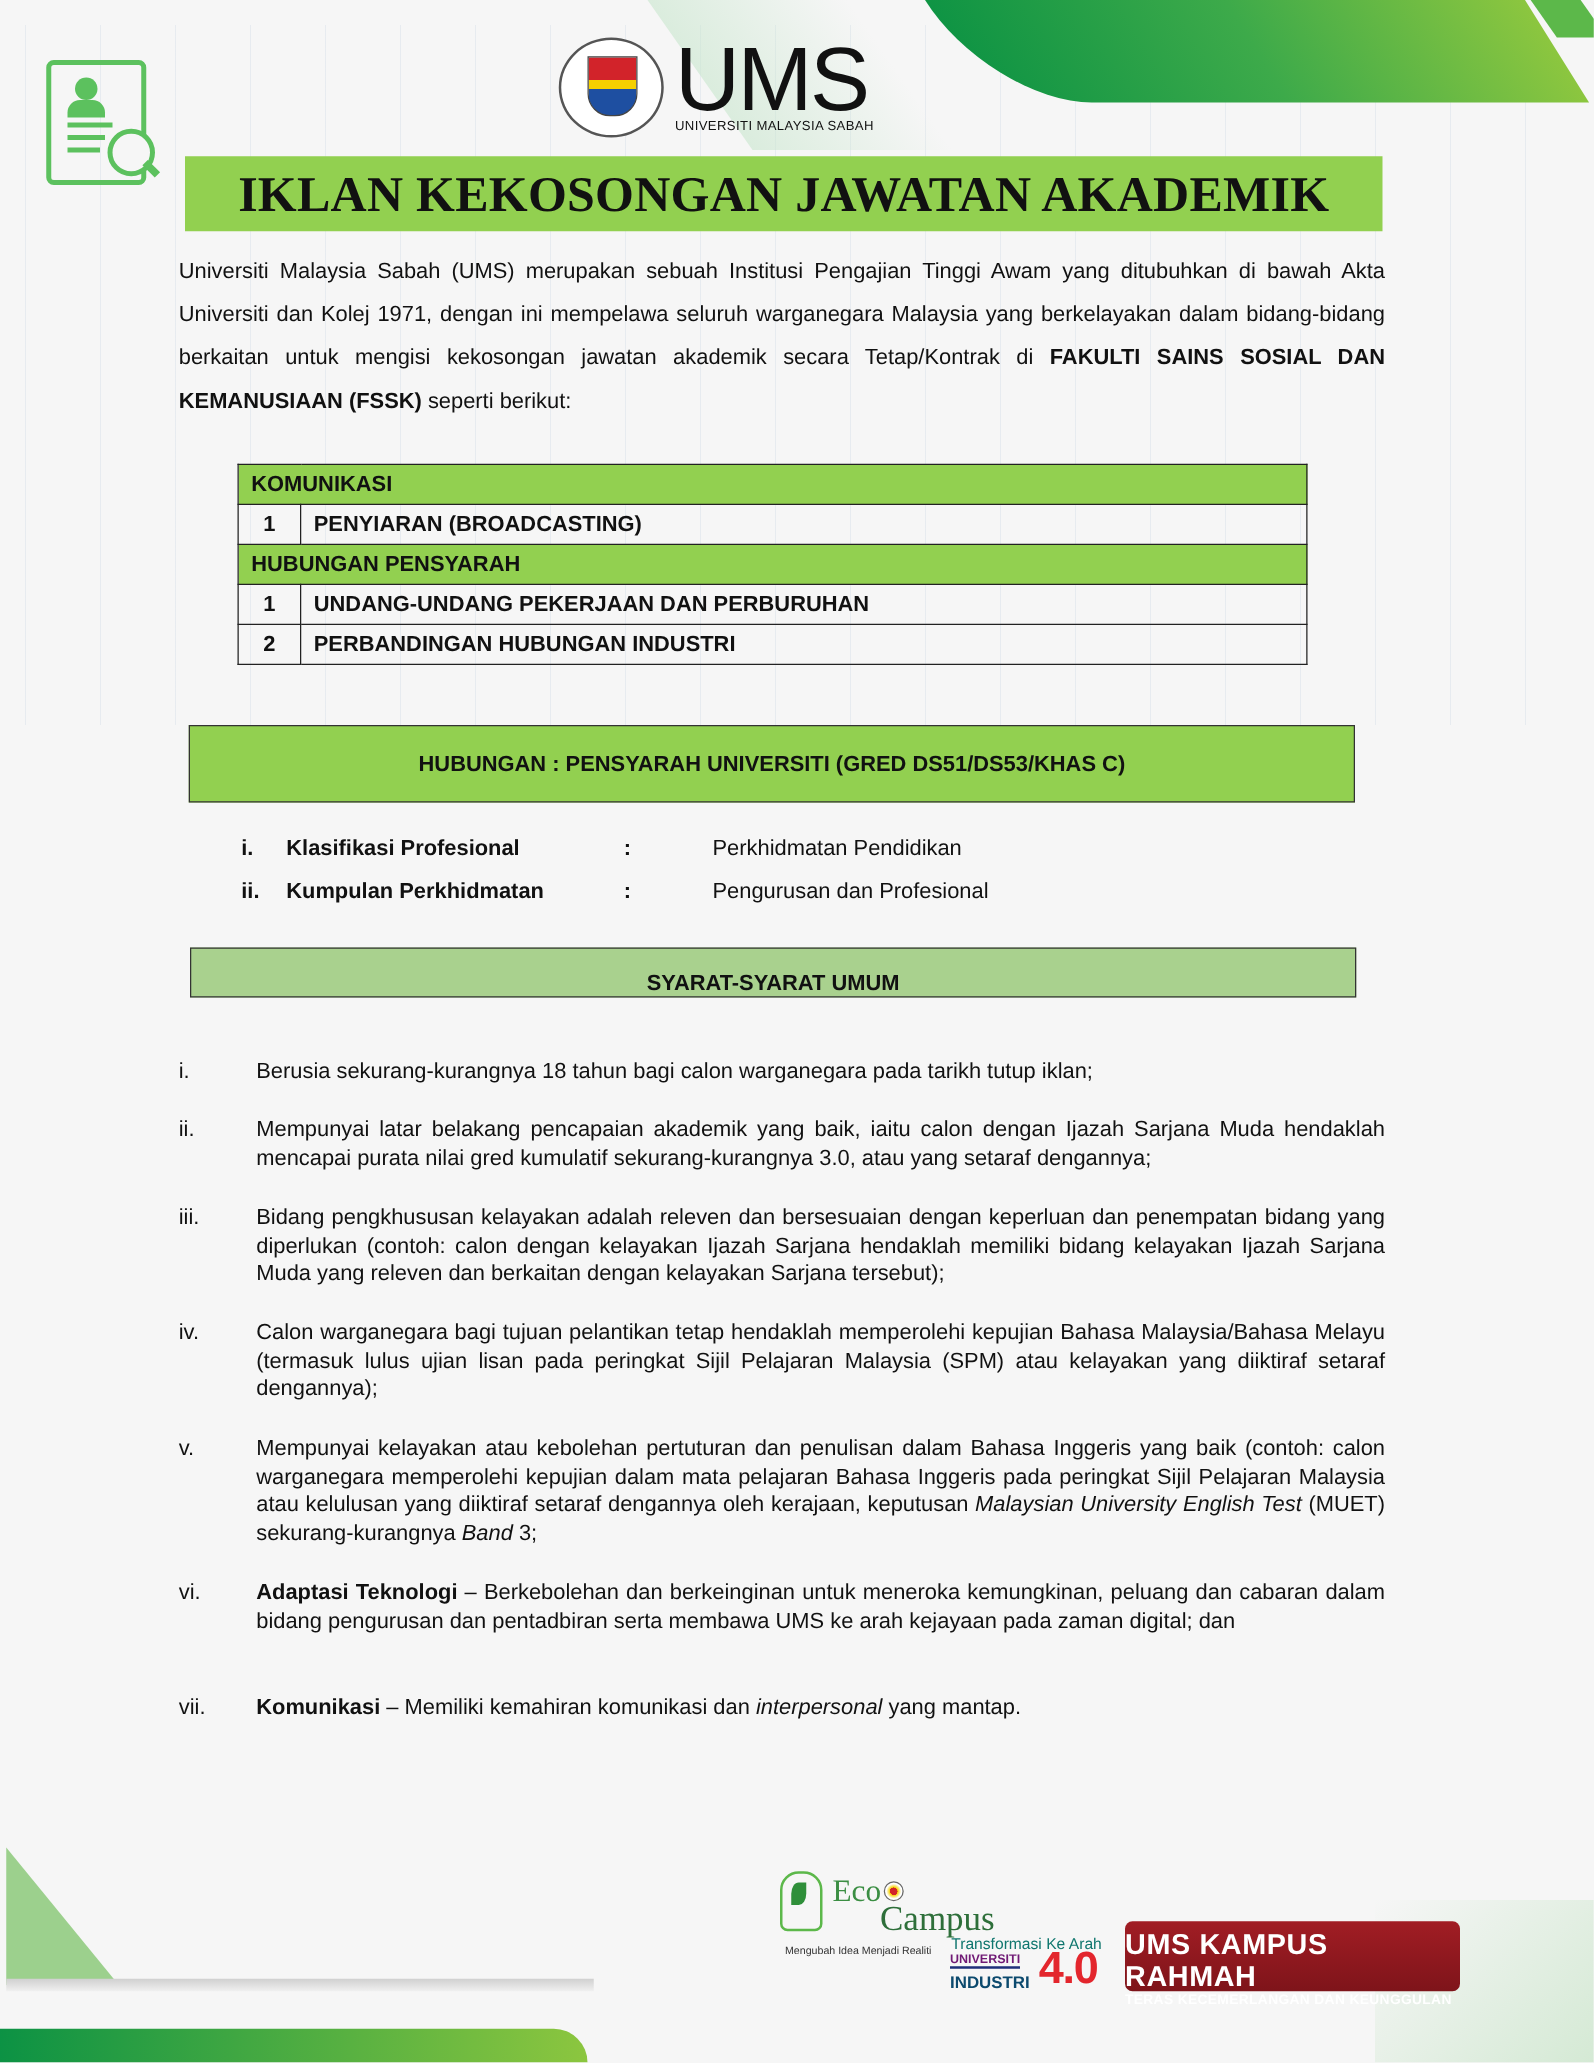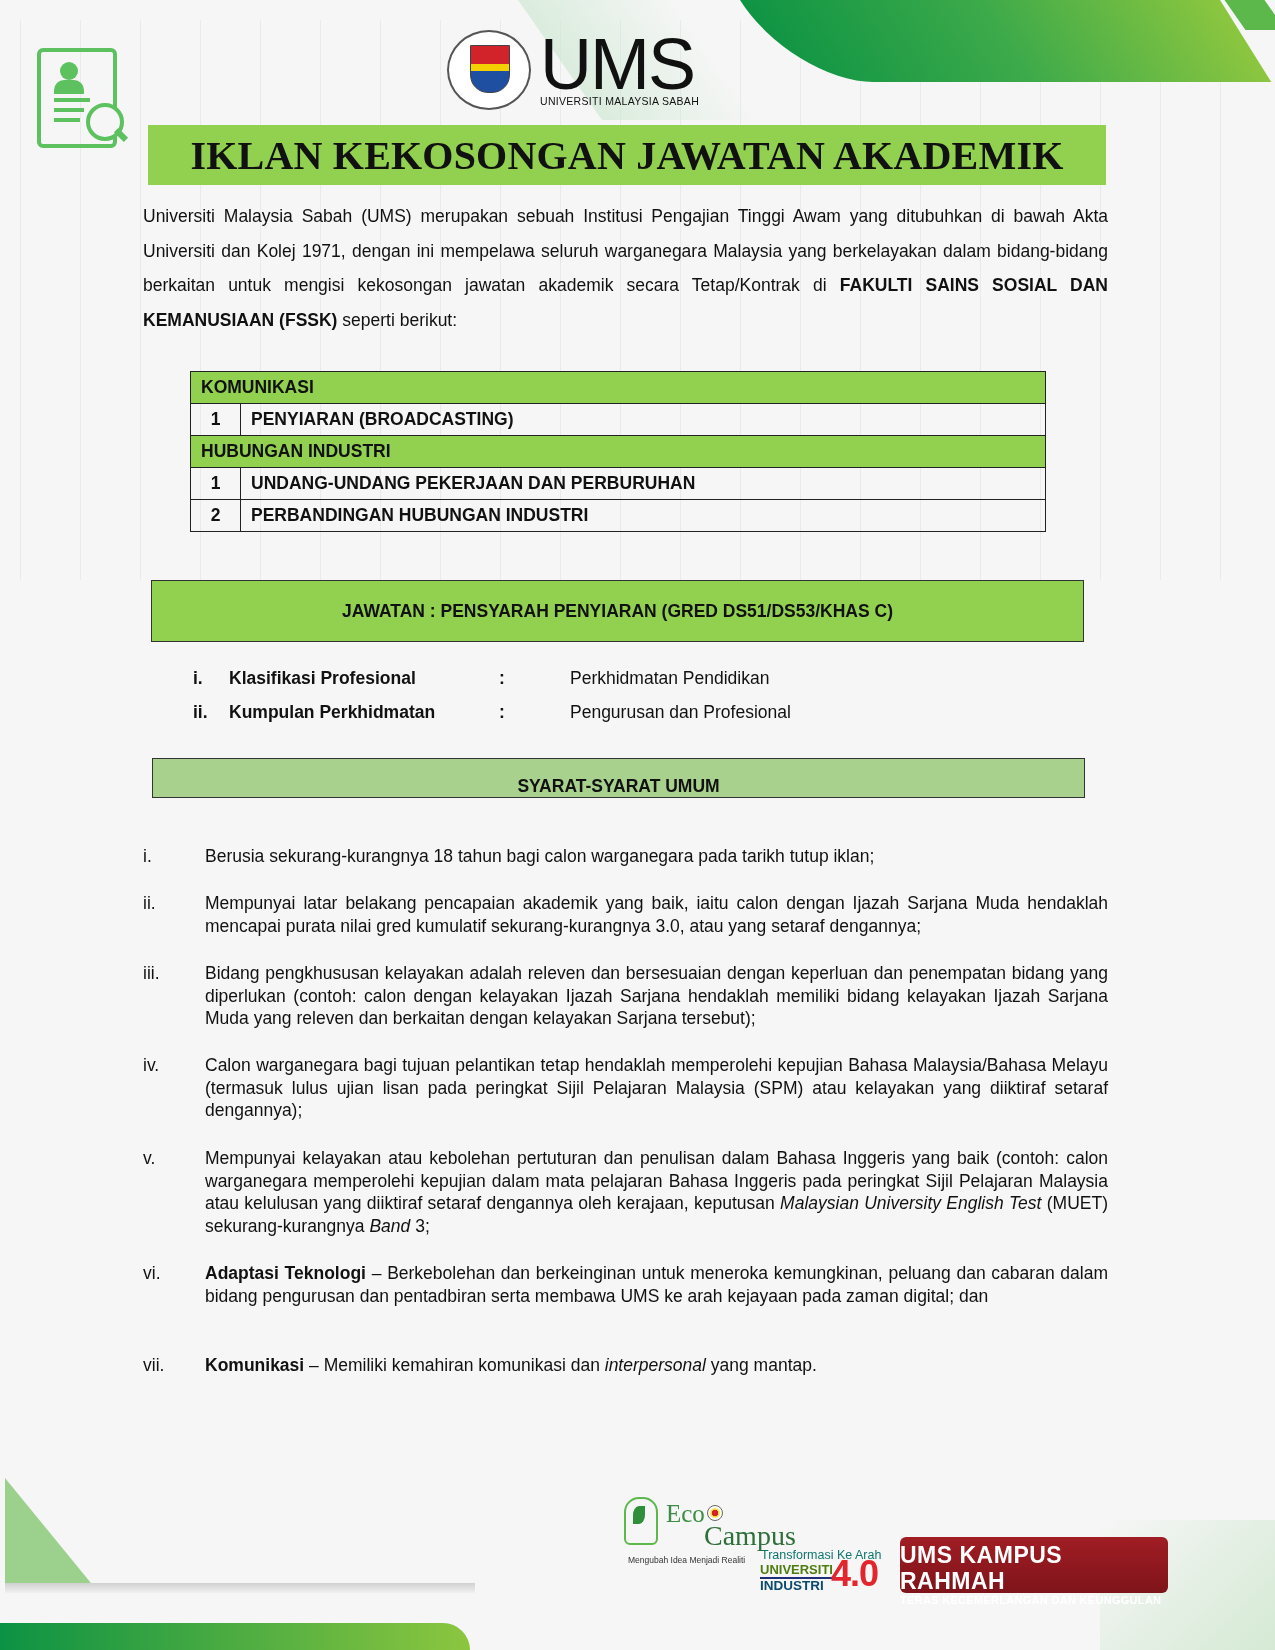--- a/index.html
+++ b/index.html
@@ -59,21 +59,21 @@
   .req .rt { margin-left:62px; text-align:justify; }
   .req .rt b { font-weight:bold; }
   .eco-bulb { left:624px; top:1497px; width:30px; height:44px; border:2px solid #5cb84a; border-radius:15px 15px 6px 6px; }
   .eco-leaf { left:633px; top:1506px; width:12px; height:18px; background:#2f8f3a; border-radius:50% 0; }
   .eco-t1 { left:666px; top:1500px; font-family:"Liberation Serif", serif; font-size:25px; color:#3b8e43; }
   .eco-t2 { left:656px; top:1520px; font-family:"Liberation Serif", serif; font-size:28px; color:#2e6f3a;padding-left:48px; }
   .eco-sub { left:628px; top:1555px; font-size:8.5px; color:#333; }
   .eco-crest { left:707px; top:1505px; width:14px; height:14px; border:1px solid #666; border-radius:50%; background:radial-gradient(#d2232a 30%,#f5d000 31%,#fff 60%); }
 
   .ind-t1 { left:761px; top:1548px; font-size:12.5px; color:#0f766e; }
-  .ind-t2 { left:760px; top:1562px; font-size:13px; font-weight:bold; color:#4d7c0f; border-bottom:2px solid #1e2f7a; }
+  .ind-t2 { left:760px; top:1562px; font-size:10px; font-weight:bold; color:#701a75; border-bottom:2px solid #1e2f7a; }
   .ind-t3 { left:760px; top:1578px; font-size:13.5px; font-weight:bold; color:#0c4a6e; }
   .ind-40 { left:831px; top:1553px; font-size:36px; font-weight:bold; color:#e3262d; letter-spacing:-1px; }
 
   .rahmah { left:900px; top:1537px; width:268px; height:56px; background:linear-gradient(180deg,#a11d24,#7e141a); border-radius:6px; color:#fff; text-align:left; }
   .rahmah .r1 { font-size:23px; font-weight:bold; letter-spacing:.5px; margin-top:5px; display:block; line-height:26px; }
   .rahmah .r2 { font-size:11px; font-weight:bold; letter-spacing:.3px; display:block; }
 </style>
 </head>
 <body>
 
@@ -113,35 +113,35 @@
 <table class="dept">
   <tbody>
       <tr class="cat">
     <td colspan="2">KOMUNIKASI</td>
   </tr>
   <tr>
     <td class="num">1</td>
     <td>PENYIARAN (BROADCASTING)</td>
   </tr>
   <tr class="cat">
-    <td colspan="2">HUBUNGAN INDUSTRI</td>
+    <td colspan="2">HUBUNGAN PENSYARAH</td>
   </tr>
   <tr>
     <td class="num">1</td>
     <td>UNDANG-UNDANG PEKERJAAN DAN PERBURUHAN</td>
   </tr>
   <tr>
     <td class="num">2</td>
     <td>PERBANDINGAN HUBUNGAN INDUSTRI</td>
   </tr>
 </tbody>
   </table>
 
 <div class="abs post-bar">
-  <span>JAWATAN : PENSYARAH PENYIARAN (GRED DS51/DS53/KHAS C)</span>
+  <span>HUBUNGAN : PENSYARAH UNIVERSITI (GRED DS51/DS53/KHAS C)</span>
 </div>
 
 <div class="abs info-row" style="left:193px;top:668px;width:800px;height:24px;">
   <span class="ix">i.</span>
   <span class="lbl">Klasifikasi Profesional</span>
   <span class="colon">:</span>
   <span class="val">Perkhidmatan Pendidikan</span>
 </div>
 <div class="abs info-row" style="left:193px;top:702px;width:800px;height:24px;">
   <span class="ix">ii.</span>

